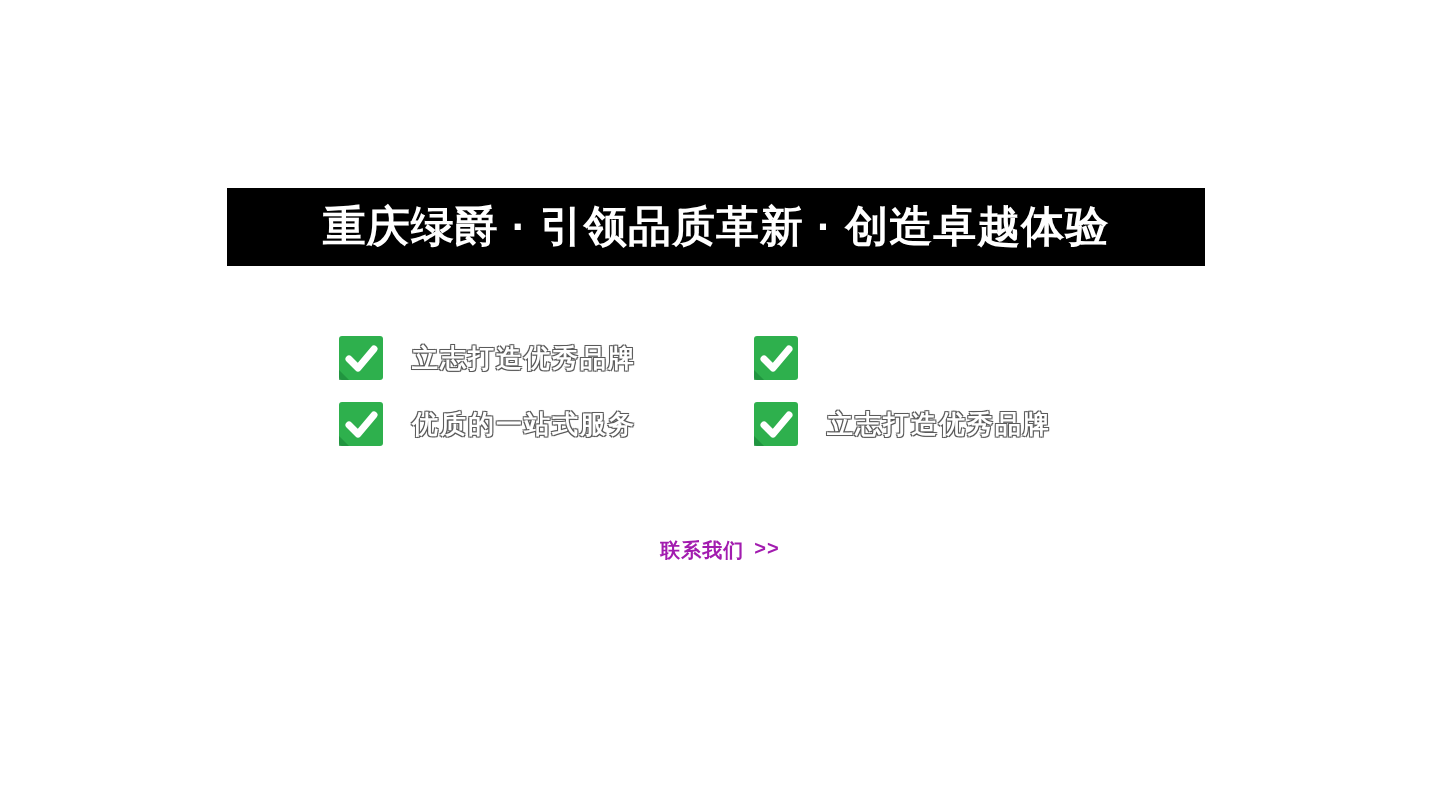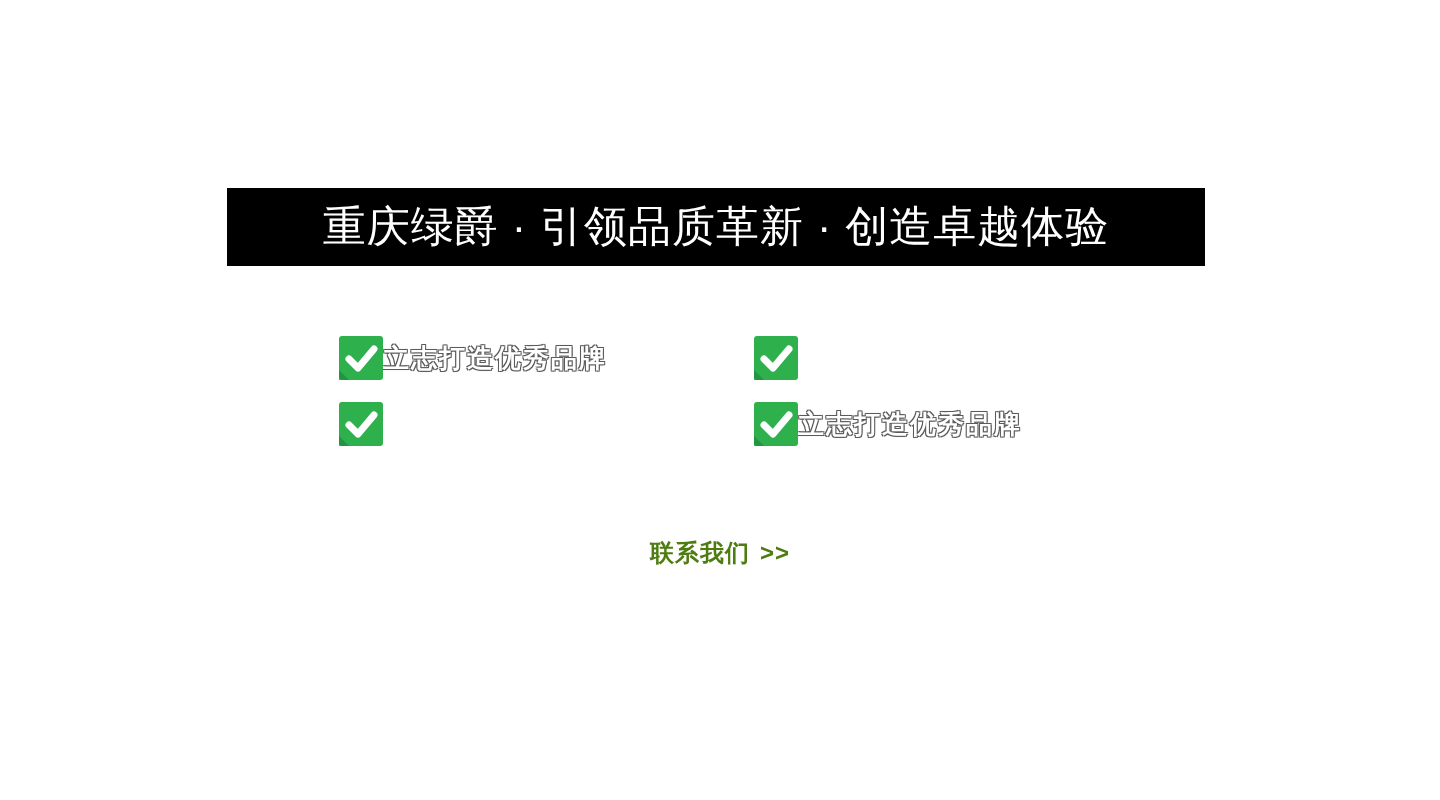--- a/index.html
+++ b/index.html
@@ -19,38 +19,39 @@
     position: absolute;
     left: 227px;
     top: 188px;
     width: 978px;
     height: 78px;
     background: #000000;
     color: #ffffff;
     display: flex;
     align-items: center;
     justify-content: center;
-    font-weight: normal;
+    font-weight: bold;
     font-size: 43px;
     letter-spacing: 1px;
     white-space: nowrap;
   }
 
   
   .features {
     position: absolute;
     left: 339px;
     top: 336px;
     width: 770px;
     height: 110px;
   }
   .feature {
     position: absolute;
     display: flex;
     align-items: center;
+    gap: 29px;
     height: 44px;
   }
   .feature.pos-0 { left: 0;     top: 0; }
   .feature.pos-1 { left: 415px; top: 0; }
   .feature.pos-2 { left: 0;     top: 66px; }
   .feature.pos-3 { left: 415px; top: 66px; }
 
   .check {
     width: 44px;
     height: 44px;
@@ -88,25 +89,24 @@
   
   .contact-wrap {
     position: absolute;
     left: 0;
     top: 537px;
     width: 1440px;
     text-align: center;
   }
   .contact-link {
     display: inline-flex;
-    align-items: center;
     gap: 10px;
-    color: #4d7c0f;
+    color: #a21caf;
     font-weight: bold;
-    font-size: 24px;
+    font-size: 20px;
     letter-spacing: 1px;
     text-decoration: none;
     cursor: pointer;
   }
   .contact-arrow { font-weight: bold; letter-spacing: 1px; }
 </style>
 </head>
 <body>
 
 <div class="stage">
@@ -136,20 +136,21 @@
       </span>
     </div>
 
     <div class="feature pos-2">
       <span class="check">
         <span class="fold"></span>
         <svg viewBox="0 0 44 44" aria-hidden="true">
           <path d="M10 23 L19 32 L35 13" stroke="#ffffff" stroke-width="7" fill="none" stroke-linecap="round" stroke-linejoin="round"></path>
         </svg>
       </span>
+      <span class="feature-label">优质的一站式服务</span>
     </div>
 
     <div class="feature pos-3">
       <span class="check">
         <span class="fold"></span>
         <svg viewBox="0 0 44 44" aria-hidden="true">
           <path d="M10 23 L19 32 L35 13" stroke="#ffffff" stroke-width="7" fill="none" stroke-linecap="round" stroke-linejoin="round"></path>
         </svg>
       </span>
       <span class="feature-label">立志打造优秀品牌</span>

